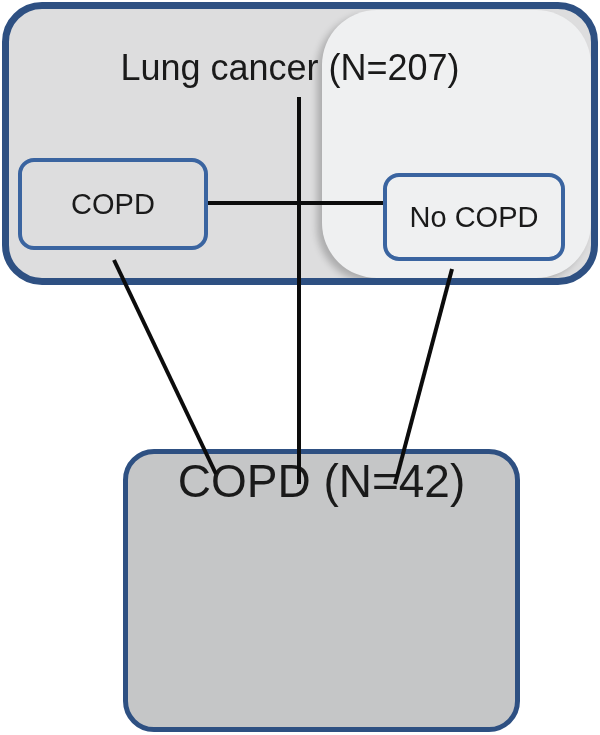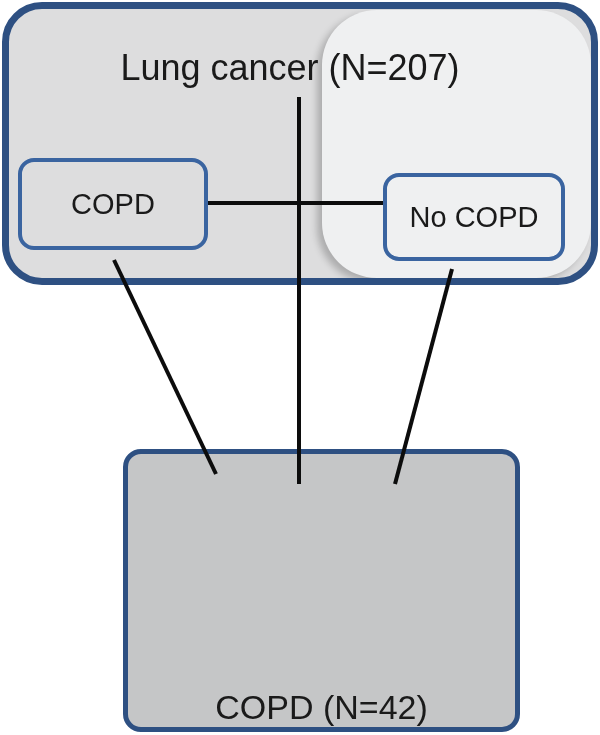--- a/index.html
+++ b/index.html
@@ -87,26 +87,26 @@
   }
 
   
   .bottom-box {
     position: absolute;
     left: 123px;
     top: 449px;
     width: 387px;
     height: 273px;
     border: 5px solid var(--outer-border, #2E5082);
-    border-radius: 18px;
+    border-radius: 31px;
     background: var(--bottom-box-fill, #C5C6C7);
     display: flex;
-    align-items: flex-end;
+    align-items: flex-start;
     justify-content: center;
-    font-size: 34px;
+    font-size: 46px;
     white-space: nowrap;
     z-index: 2;
   }
 
   
   svg.connectors {
     position: absolute;
     left: 0;
     top: 0;
     width: 600px;

